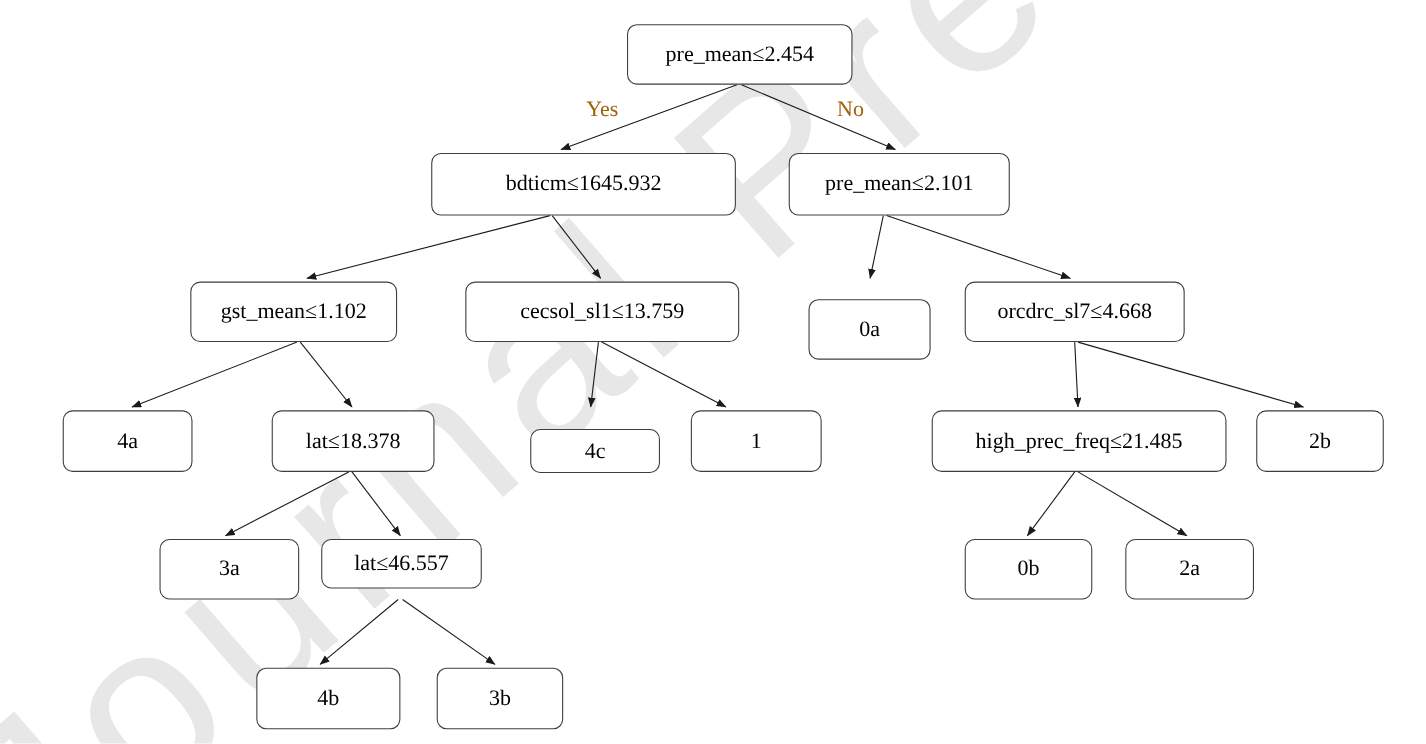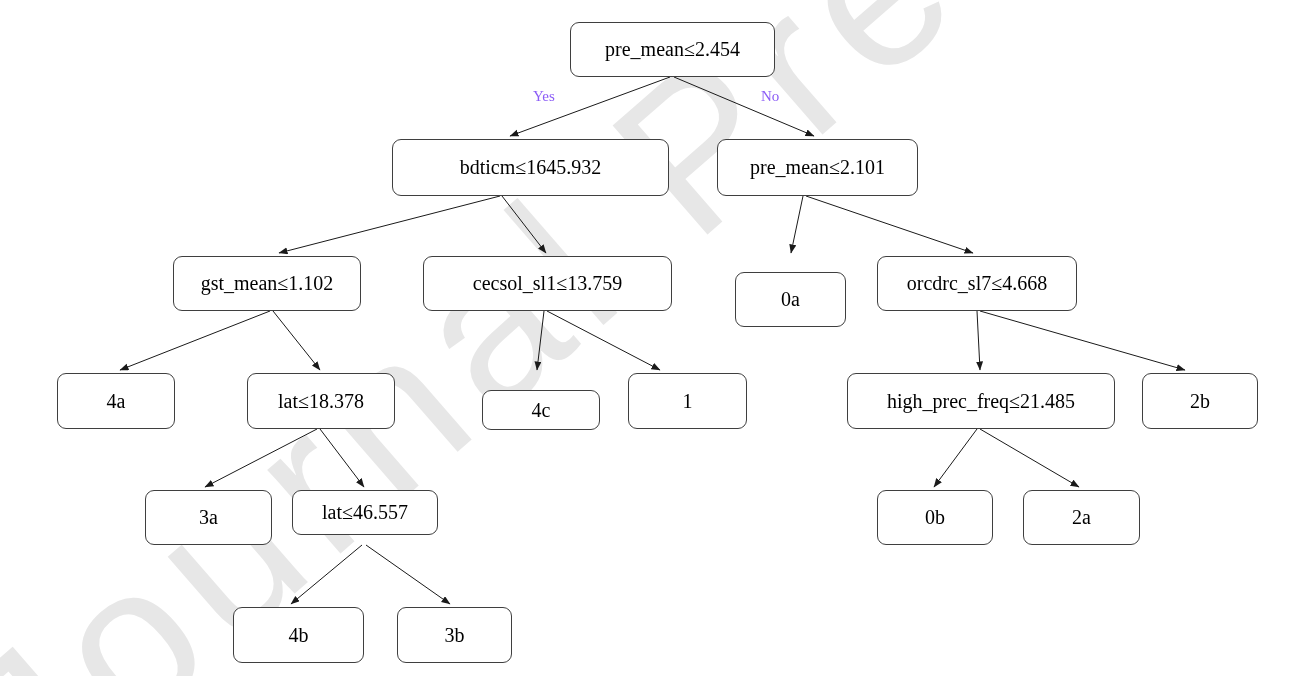--- a/index.html
+++ b/index.html
@@ -45,22 +45,22 @@
     display: flex;
     align-items: center;
     justify-content: center;
     font-size: 20px;
     color: #000000;
     z-index: 2;
     white-space: nowrap;
   }
   .edge-label {
     position: absolute;
-    font-size: 15px;
-    color: #8b5cf6;
+    font-size: 20px;
+    color: #a16207;
     z-index: 2;
   }
 </style>
 </head>
 <body>
 
 <div id="watermark">Journal Pre-proof</div>
 
 <svg id="edges" width="1296" height="676" viewBox="0 0 1296 676">
   <defs>

